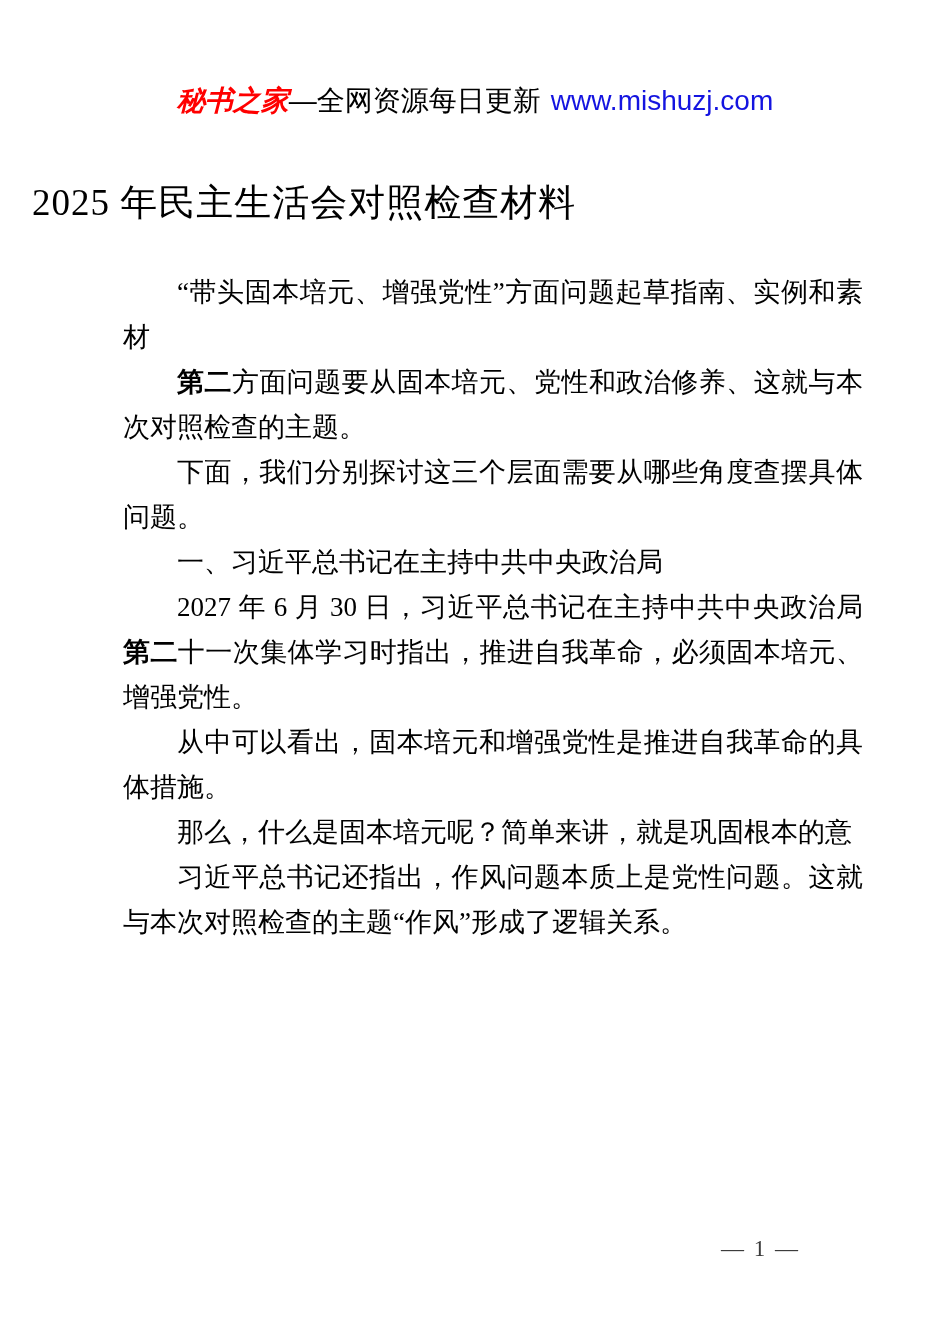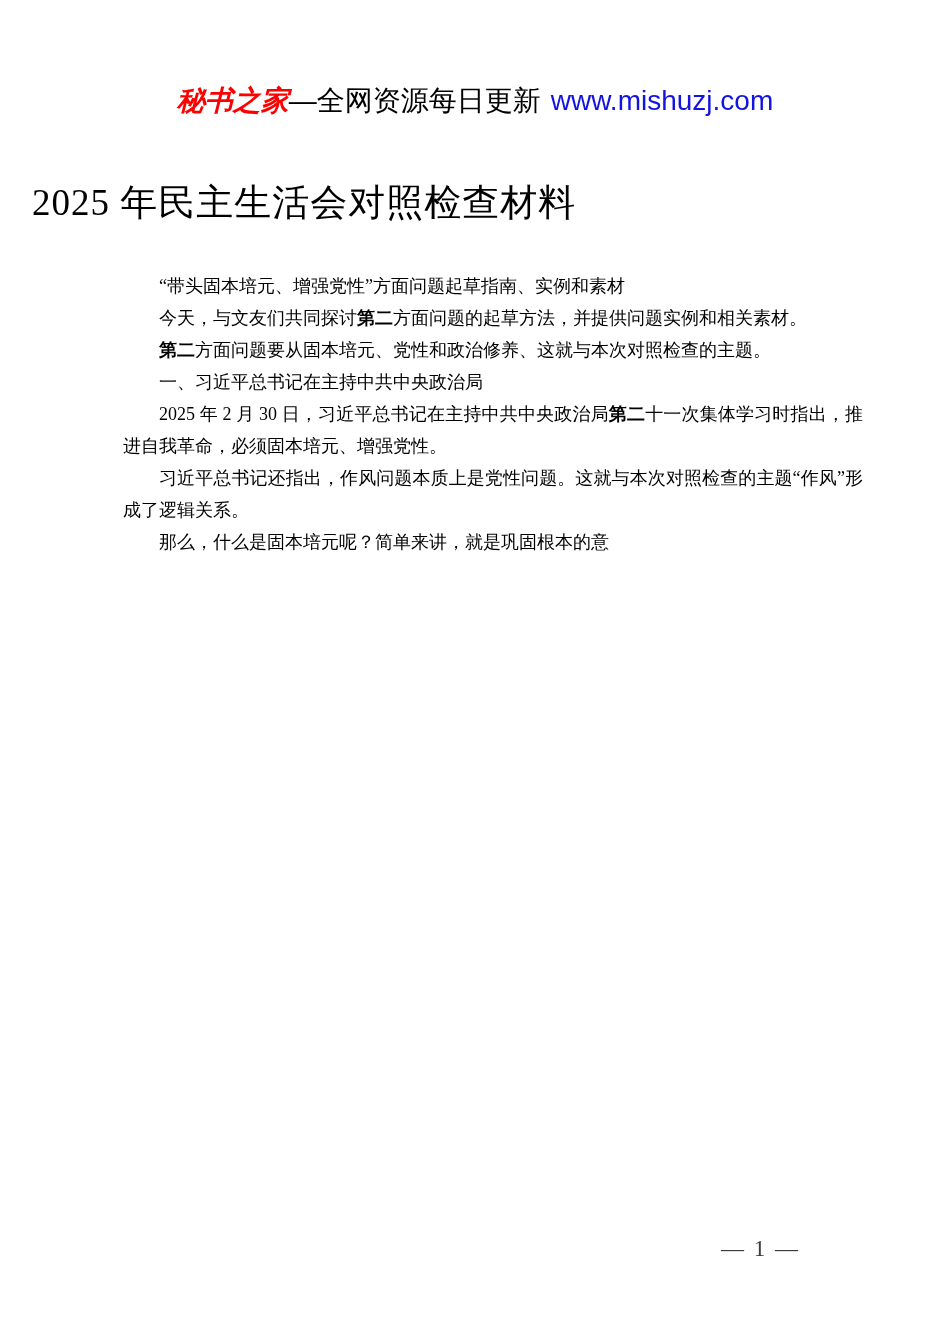--- a/index.html
+++ b/index.html
@@ -47,22 +47,22 @@
     font-weight: 400;
     font-size: 37px;
     line-height: 58px;
     letter-spacing: 1px;
   }
   .doc-body {
     position: absolute;
     top: 270px;
     left: 123px;
     width: 740px;
-    font-size: 18px;
-    line-height: 32px;
+    font-size: 27px;
+    line-height: 45px;
     text-align: justify;
     text-justify: inter-ideograph;
     
     font-family: "Liberation Serif", sans-serif;
   }
   .doc-body p {
     margin: 0;
     padding: 0;
     text-indent: 2em;
   }
@@ -86,23 +86,24 @@
 <div class="page">
 
   <div class="doc-header">
     <span class="brand" style="color: rgb(255, 0, 0);">秘书之家</span><span class="dash">—</span><span class="tagline">全网资源每日更新</span><a class="site-url" style="color: rgb(20, 20, 224);">www.mishuzj.com</a>
   </div>
 
   <h1 class="doc-title">2025 年民主生活会对照检查材料</h1>
 
   <div class="doc-body">
       <p><span>“带头固本培元、增强党性”方面问题起草指南、实例和素材</span></p>
-      <p><span>今天，与文友们共同探讨</span><b>第二</b><span>方面问题的起草方法，并提供问题实例和相关素材。</span></p>
       <p><b>第二</b><span>方面问题要从固本培元、党性和政治修养、这就与本次对照检查的主题。</span></p>
+      <p><span>下面，我们分别探讨这三个层面需要从哪些角度查摆具体问题。</span></p>
       <p><span>一、习近平总书记在主持中共中央政治局</span></p>
-      <p><span>2025 年 2 月 30 日，习近平总书记在主持中共中央政治局</span><b>第二</b><span>十一次集体学习时指出，推进自我革命，必须固本培元、增强党性。</span></p>
+      <p><span>2027 年 6 月 30 日，习近平总书记在主持中共中央政治局</span><b>第二</b><span>十一次集体学习时指出，推进自我革命，必须固本培元、增强党性。</span></p>
+      <p><span>从中可以看出，固本培元和增强党性是推进自我革命的具体措施。</span></p>
+      <p><span>那么，什么是固本培元呢？简单来讲，就是巩固根本的意</span></p>
       <p><span>习近平总书记还指出，作风问题本质上是党性问题。这就与本次对照检查的主题“作风”形成了逻辑关系。</span></p>
-      <p><span>那么，什么是固本培元呢？简单来讲，就是巩固根本的意</span></p>
     </div>
 
   <div class="doc-footer">— 1 —</div>
 
 </div>
 
 </body></html>

